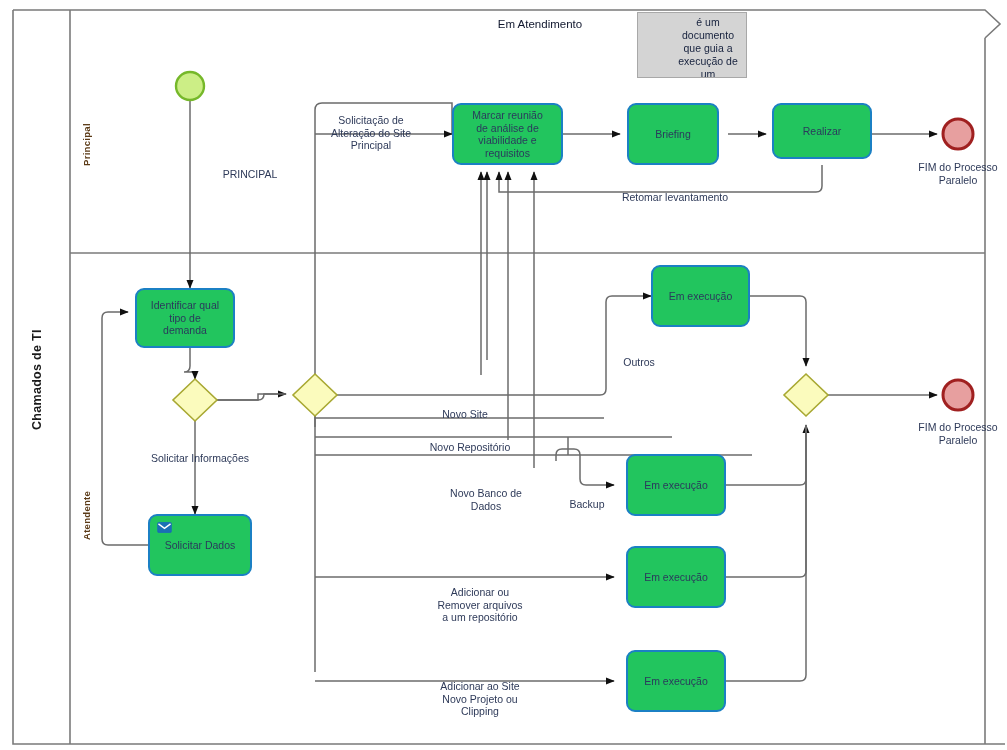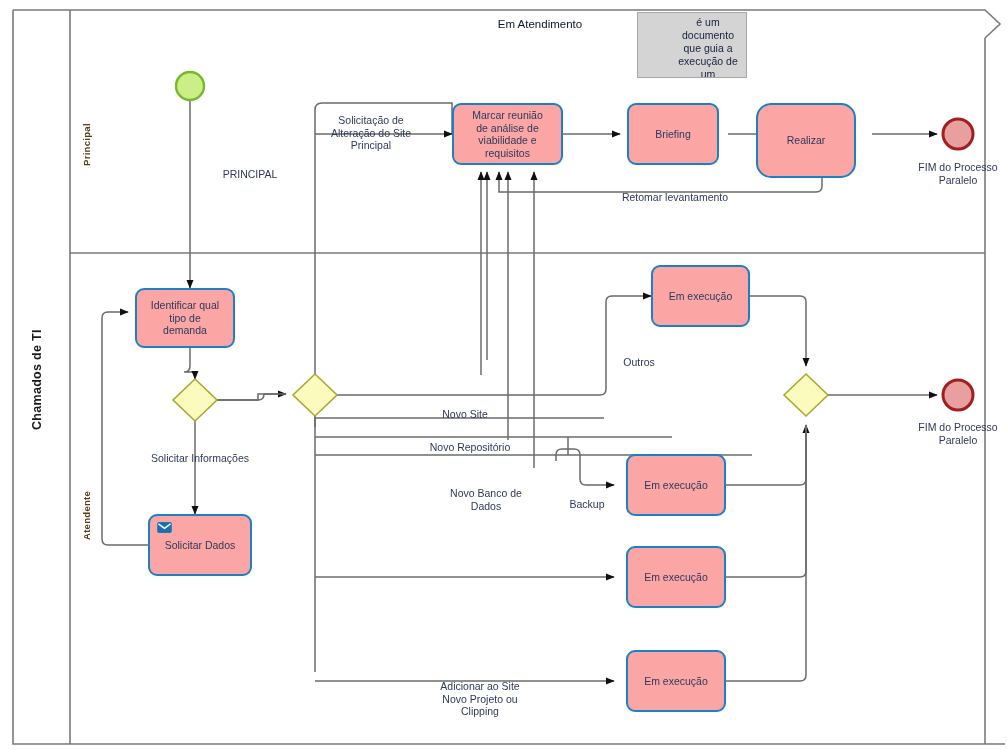--- a/index.html
+++ b/index.html
@@ -2,21 +2,21 @@
 <html><head>
 <meta charset="utf-8">
 <style>
   html,body{margin:0;padding:0;background:#ffffff;}
   body{font-family:"Liberation Sans",sans-serif;}
   #canvas{position:relative;width:1007px;height:750px;overflow:hidden;background:#fff;}
   svg#diagram{position:absolute;left:0;top:0;width:1007px;height:750px;}
 
   .lbl{position:absolute;color:#2e3a59;font-size:10.5px;line-height:12.5px;text-align:center;
        font-family:"Liberation Sans",sans-serif;white-space:pre-line;}
-  .task{position:absolute;background:#fca5a5;border:2px solid #1b80c4;border-radius:9px;
+  .task{position:absolute;background:#22c55e;border:2px solid #1b80c4;border-radius:9px;
         box-sizing:border-box;display:flex;align-items:center;justify-content:center;
         color:#2b3a5c;font-size:10.5px;line-height:12.5px;text-align:center;padding:2px 4px;
         white-space:pre-line;}
   .task.send{align-items:center;justify-content:center;}
   .envelope{position:absolute;left:7px;top:6px;width:15px;height:11px;}
   .note{position:absolute;background:#d4d4d4;border:1px solid #a8a8a8;color:#16213d;
         font-size:10.5px;line-height:13px;text-align:center;white-space:pre-line;
         overflow:hidden;box-sizing:border-box;padding:3px 4px 0 4px;}
   .poolname{position:absolute;color:#1a1a1a;font-weight:bold;font-size:12.5px;
             writing-mode:vertical-rl;transform:rotate(180deg);text-align:center;
@@ -133,21 +133,21 @@
   <div class="note" style="left:637px;top:12px;width:110px;height:66px;padding-left:36px;">é um documento
 que guia a
 execução de um
 projeto, contendo</div>
 
   <div class="task" style="left:452px;top:103px;width:111px;height:62px;">Marcar reunião
 de análise de
 viabilidade e
 requisitos</div>
   <div class="task" style="left:627px;top:103px;width:92px;height:62px;">Briefing</div>
-  <div class="task" style="left:756px;top:103px;width:100px;height:75px;border-radius:15px;">Realizar</div>
+  <div class="task" style="left:772px;top:103px;width:100px;height:56px;">Realizar</div>
 
   <div class="task" style="left:135px;top:288px;width:100px;height:60px;">Identificar qual
 tipo de
 demanda</div>
 
   <div class="task send" style="left:148px;top:514px;width:104px;height:62px;">
     <svg class="envelope" viewBox="0 0 16 12">
       <rect x="0.6" y="0.6" width="14.8" height="10.8" rx="1" fill="#1b6fb5" stroke="#1b6fb5"></rect>
       <path d="M1.4,2 L8,7 L14.6,2" fill="none" stroke="#ffffff" stroke-width="1.5"></path>
     </svg>
@@ -165,20 +165,23 @@
   <div class="lbl" style="left:195px;top:168px;width:110px;">PRINCIPAL</div>
   <div class="lbl" style="left:533px;top:191px;width:200px;margin-left:42px;">Retomar levantamento</div>
   <div class="lbl" style="left:120px;top:452px;width:160px;">Solicitar Informações</div>
 
   <div class="lbl" style="left:594px;top:356px;width:90px;">Outros</div>
   <div class="lbl" style="left:405px;top:408px;width:120px;">Novo Site</div>
   <div class="lbl" style="left:395px;top:441px;width:150px;">Novo Repositório</div>
   <div class="lbl" style="left:421px;top:487px;width:130px;">Novo Banco de
 Dados</div>
   <div class="lbl" style="left:547px;top:498px;width:80px;">Backup</div>
+  <div class="lbl" style="left:400px;top:586px;width:160px;">Adicionar ou
+Remover arquivos
+a um repositório</div>
   <div class="lbl" style="left:400px;top:680px;width:160px;">Adicionar ao Site
 Novo Projeto ou
 Clipping</div>
 
   <div class="evtlbl" style="left:898px;top:161px;width:120px;">FIM do Processo
 Paralelo</div>
   <div class="evtlbl" style="left:898px;top:421px;width:120px;">FIM do Processo
 Paralelo</div>
 
 </div>

